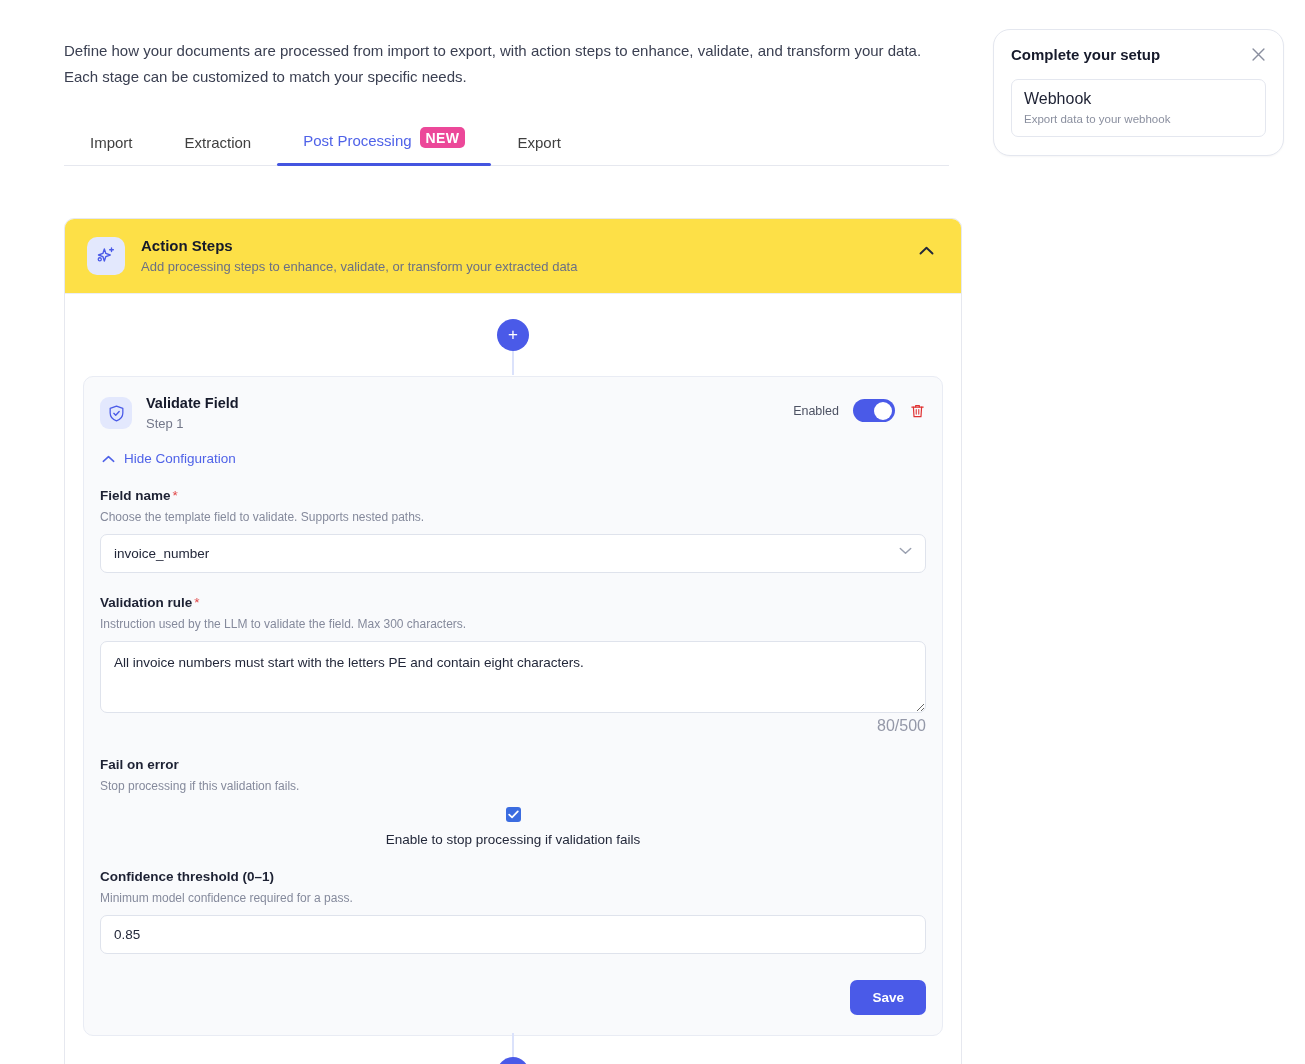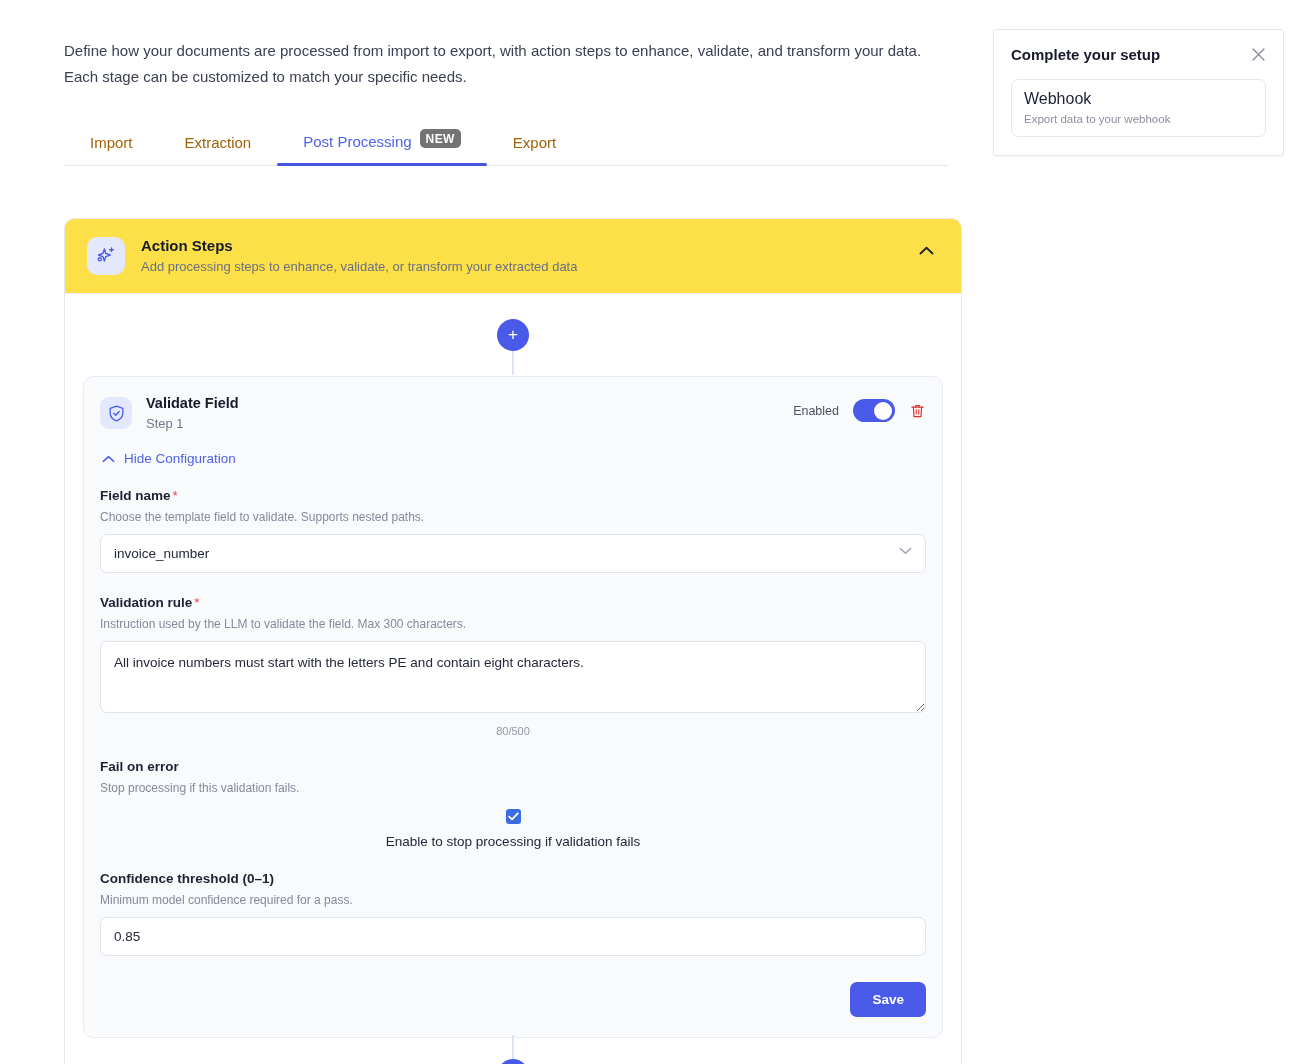--- a/index.html
+++ b/index.html
@@ -33,38 +33,38 @@
     width: 885px;
     height: 42px;
   }
   .tab {
     position: relative;
     display: flex;
     align-items: center;
     gap: 8px;
     padding: 0 26px 14px 26px;
     font-size: 15px;
-    color: #a16207;
+    color: #404040;
     cursor: pointer;
     white-space: nowrap;
   }
   .tab:first-child { padding-left: 26px; }
   .tab.active { color: #4f62e8; }
   .tab.active::after {
     content: "";
     position: absolute;
     left: 0; right: 0; bottom: -1px;
     height: 3px;
     background: #4455e0;
     border-radius: 2px;
   }
   .badge-new {
-    background: #737373;
+    background: #ec4899;
     color: #fff;
-    font-size: 12px;
+    font-size: 14px;
     font-weight: bold;
     letter-spacing: .4px;
     padding: 4px 6px 3px 6px;
     border-radius: 5px;
     line-height: 1;
     position: relative;
     top: -3px;
   }
 
   
@@ -215,24 +215,23 @@
     top: 50%;
     transform: translateY(-45%);
     pointer-events: none;
   }
   textarea.control {
     height: 72px;
     resize: vertical;
     line-height: 19px;
   }
   .counter {
-    text-align: center;
-    font-size: 11px;
+    text-align: right;
+    font-size: 16px;
     color: #9498a8;
-    margin-top: 8px;
   }
   .check-row {
     display: flex;
     align-items: center;
     gap: 10px;
     margin-top: 14px;
     flex-direction: column;
   }
   .checkbox {
     width: 15px; height: 15px;
@@ -256,21 +255,21 @@
     cursor: pointer;
   }
 
   
   .setup {
     position: absolute;
     left: 993px; top: 29px;
     width: 291px;
     background: #fff;
     border: 1px solid #e4e7ef;
-    border-radius: 3px;
+    border-radius: 17px;
     padding: 16px 17px 18px 17px;
     box-shadow: 0 1px 2px rgba(20,25,50,.04);
   }
   .setup-head {
     display: flex; align-items: center; justify-content: space-between;
   }
   .setup-title { font-size: 15px; font-weight: bold; color: #161a2b; }
   .setup-close { cursor: pointer; display: flex; align-items: center; }
   .setup-item {
     margin-top: 16px;

